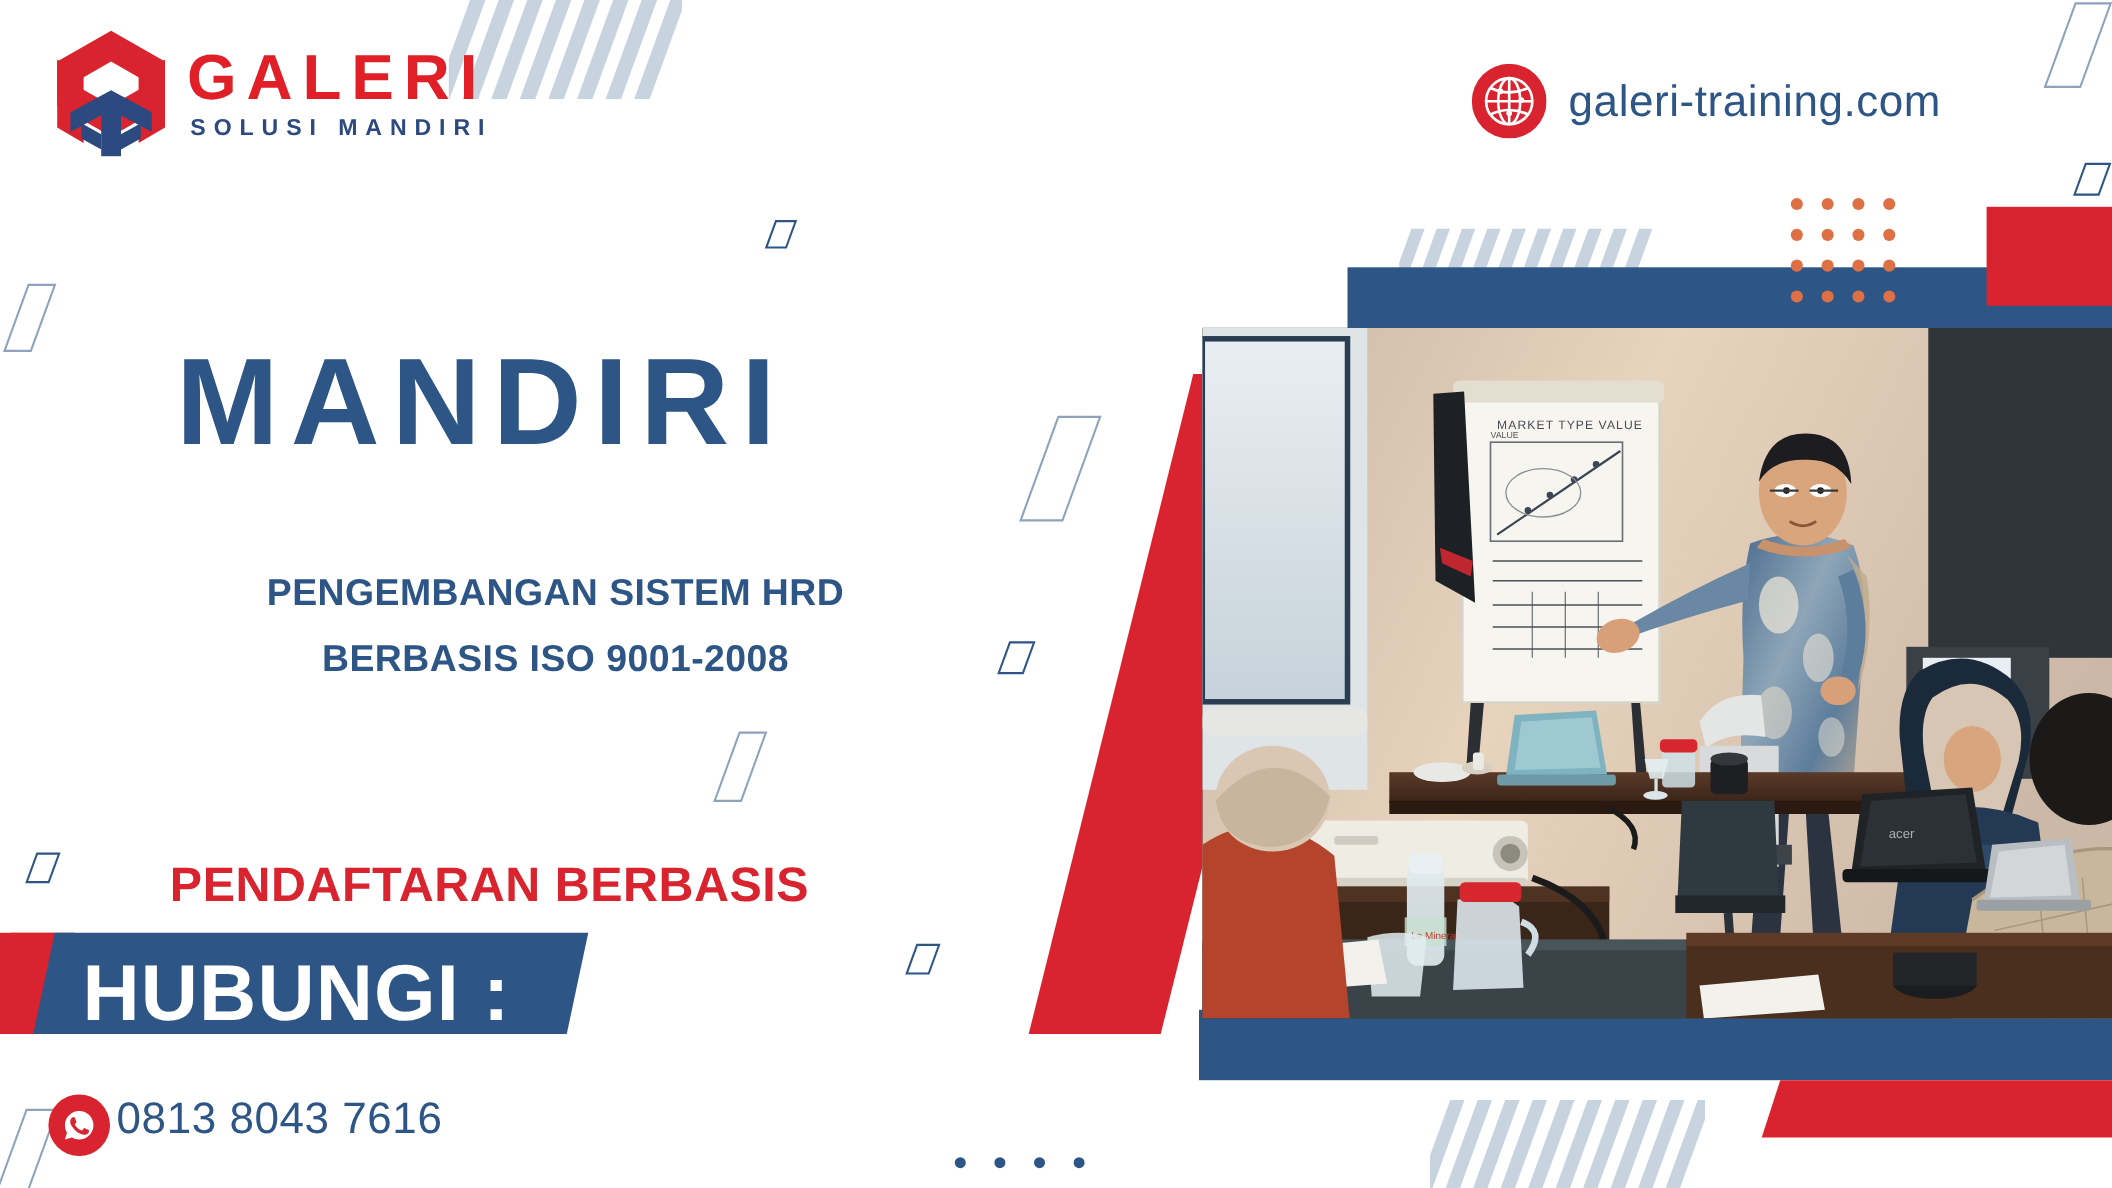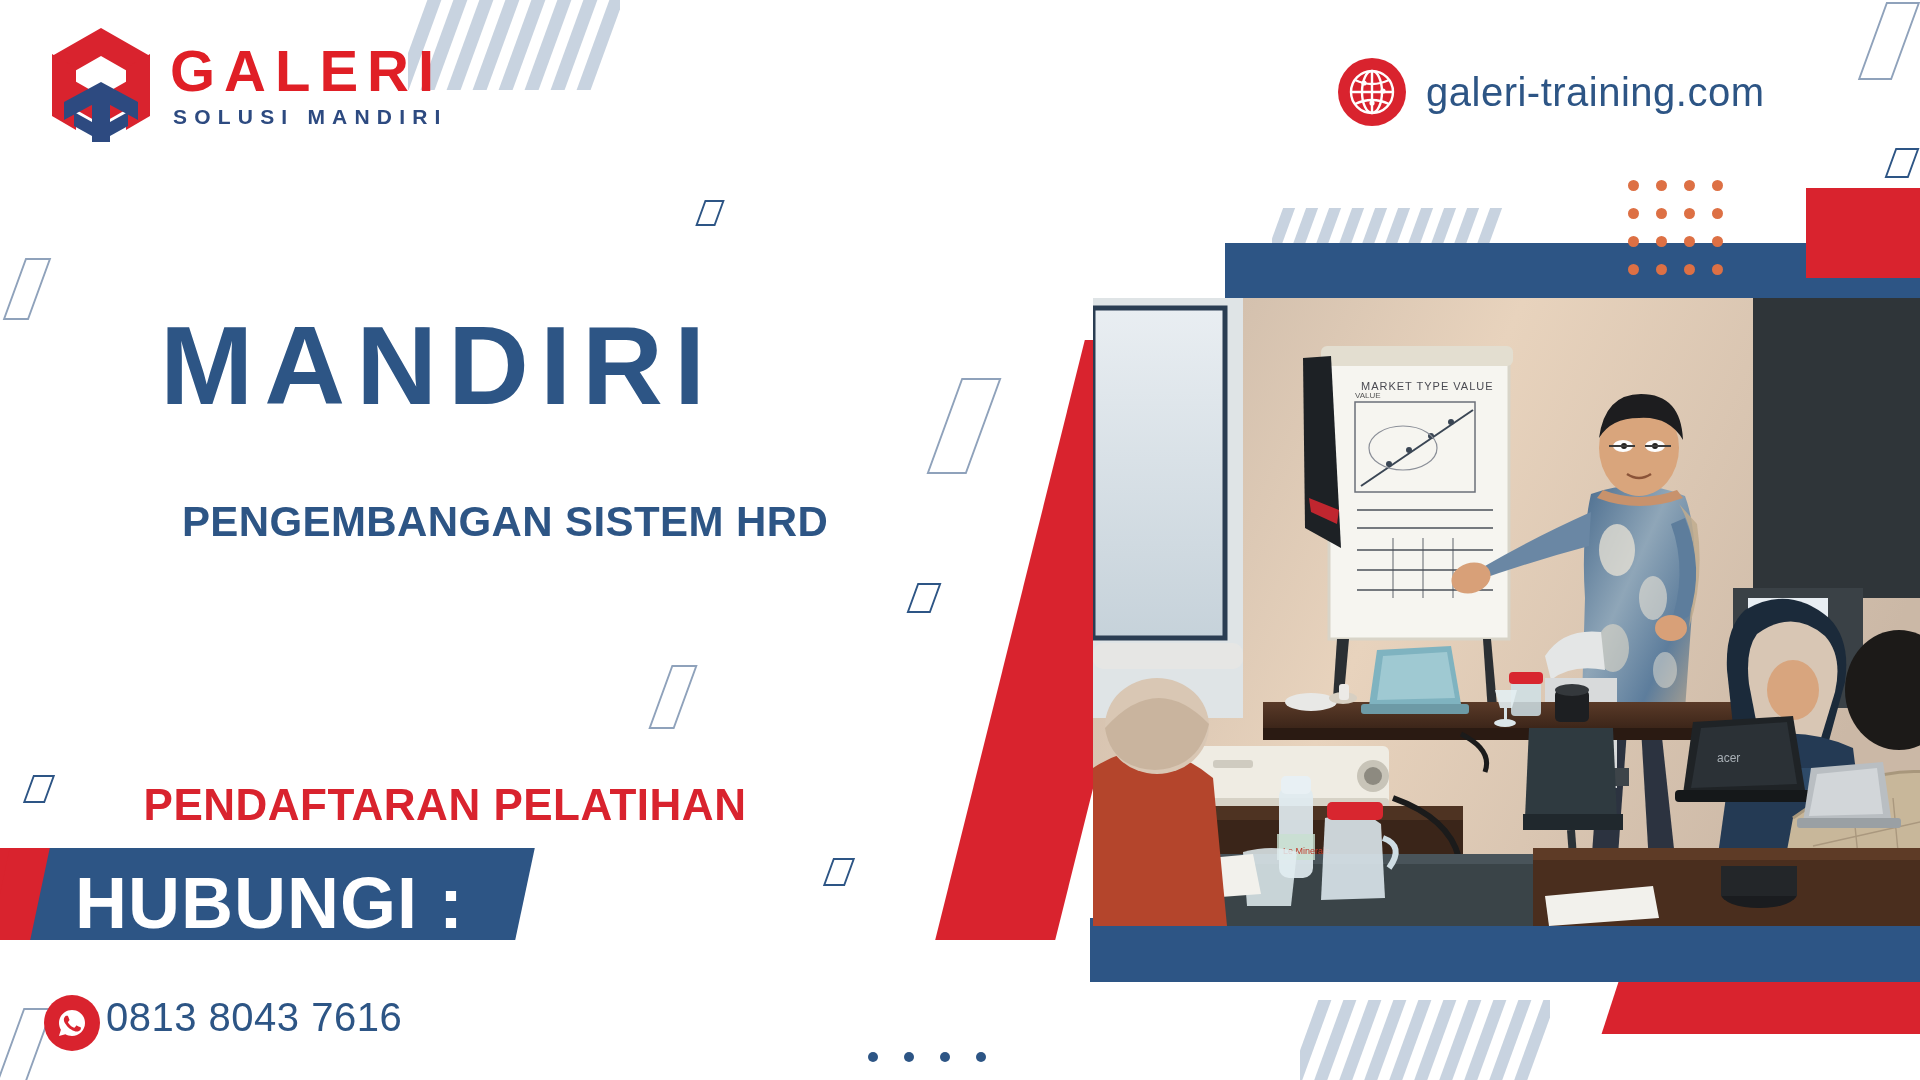--- a/index.html
+++ b/index.html
@@ -128,24 +128,25 @@
     letter-spacing: 11px;
     line-height: 1;
     white-space: nowrap;
   }
   .subline {
     position: absolute;
     left: 0;
     width: 1010px;
     text-align: center;
     color: #2d5585;
-    font-size: 42px;
+    font-size: 34px;
     font-weight: 700;
     letter-spacing: 0.4px;
     white-space: nowrap;
+    margin-top: 22px;
   }
   #subline-1 { top: 498px; }
   #subline-2 { top: 558px; }
 
   
   #pendaftaran {
     position: absolute;
     left: 0;
     width: 890px;
     text-align: center;
@@ -545,22 +546,23 @@
       </g>
       <circle cx="26" cy="25" r="2.6" fill="#ffffff"></circle>
       <circle cx="45" cy="33" r="2.6" fill="#ffffff"></circle>
       <circle cx="34" cy="45" r="2.6" fill="#ffffff"></circle>
     </svg>
     <span id="website-text">galeri-training.com</span>
   </div>
 
   <div id="headline">MANDIRI</div>
   <div class="subline" id="subline-1">PENGEMBANGAN SISTEM HRD</div>
-
-  <div id="pendaftaran">PENDAFTARAN PELATIHAN</div>
+  <div class="subline" id="subline-2">BERBASIS ISO 9001-2008</div>
+
+  <div id="pendaftaran">PENDAFTARAN BERBASIS</div>
   <div id="hubungi-accent"></div>
   <div id="hubungi-bar"></div>
   <div id="hubungi-label">HUBUNGI :</div>
 
   <div id="contact-row">
     <div class="contact-item">
       <span class="badge">
         <svg width="36" height="36" viewBox="0 0 36 36">
           <path d="M18 5 C10.8 5 5 10.8 5 18 c0 2.5 0.7 4.8 1.9 6.8 L5 31 l6.4 -1.8 c1.9 1.1 4.2 1.7 6.6 1.7 c7.2 0 13 -5.8 13 -13 S25.2 5 18 5 Z" fill="#ffffff"></path>
           <path d="M13.6 11.4 c-0.4 -0.9 -0.8 -0.9 -1.2 -0.9 h-1 c-0.4 0 -1 0.15 -1.5 0.7 c-0.5 0.55 -1.9 1.85 -1.9 4.5 c0 2.65 1.95 5.2 2.2 5.55 c0.25 0.35 3.75 6 9.2 8.15 c4.55 1.8 5.45 1.45 6.45 1.35 c1 -0.1 3.2 -1.3 3.65 -2.55 c0.45 -1.25 0.45 -2.35 0.3 -2.55 c-0.15 -0.2 -0.55 -0.35 -1.15 -0.65 c-0.6 -0.3 -3.2 -1.6 -3.7 -1.75 c-0.5 -0.2 -0.85 -0.3 -1.2 0.3 c-0.35 0.6 -1.4 1.75 -1.7 2.1 c-0.3 0.35 -0.65 0.4 -1.2 0.15 c-0.55 -0.3 -2.3 -0.85 -4.4 -2.7 c-1.6 -1.45 -2.7 -3.25 -3 -3.8 c-0.3 -0.55 -0.05 -0.85 0.25 -1.15 c0.25 -0.25 0.55 -0.65 0.85 -1 c0.25 -0.35 0.35 -0.6 0.55 -0.95 c0.2 -0.4 0.1 -0.7 -0.05 -1 c-0.15 -0.3 -1.2 -2.95 -1.65 -4 Z" fill="#d9232e" transform="scale(0.78) translate(4.6 3.2)"></path>

